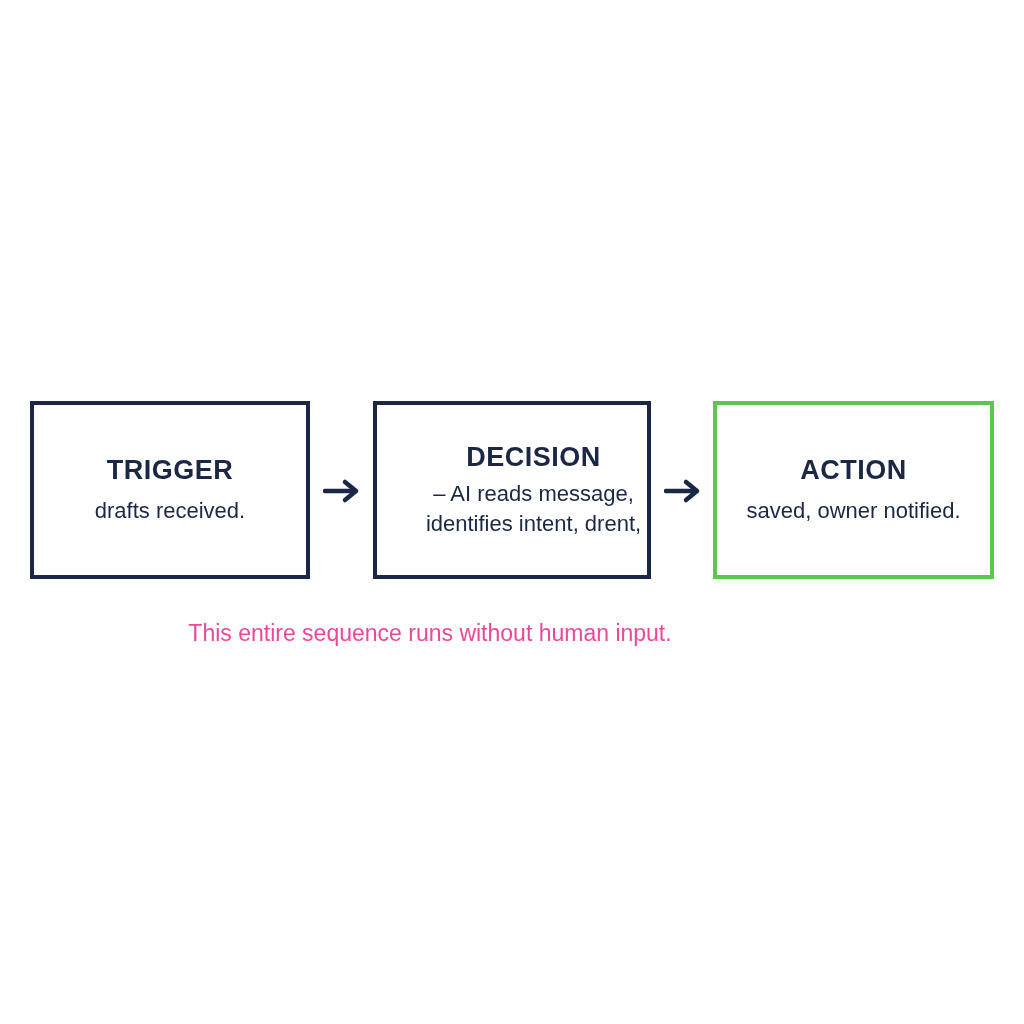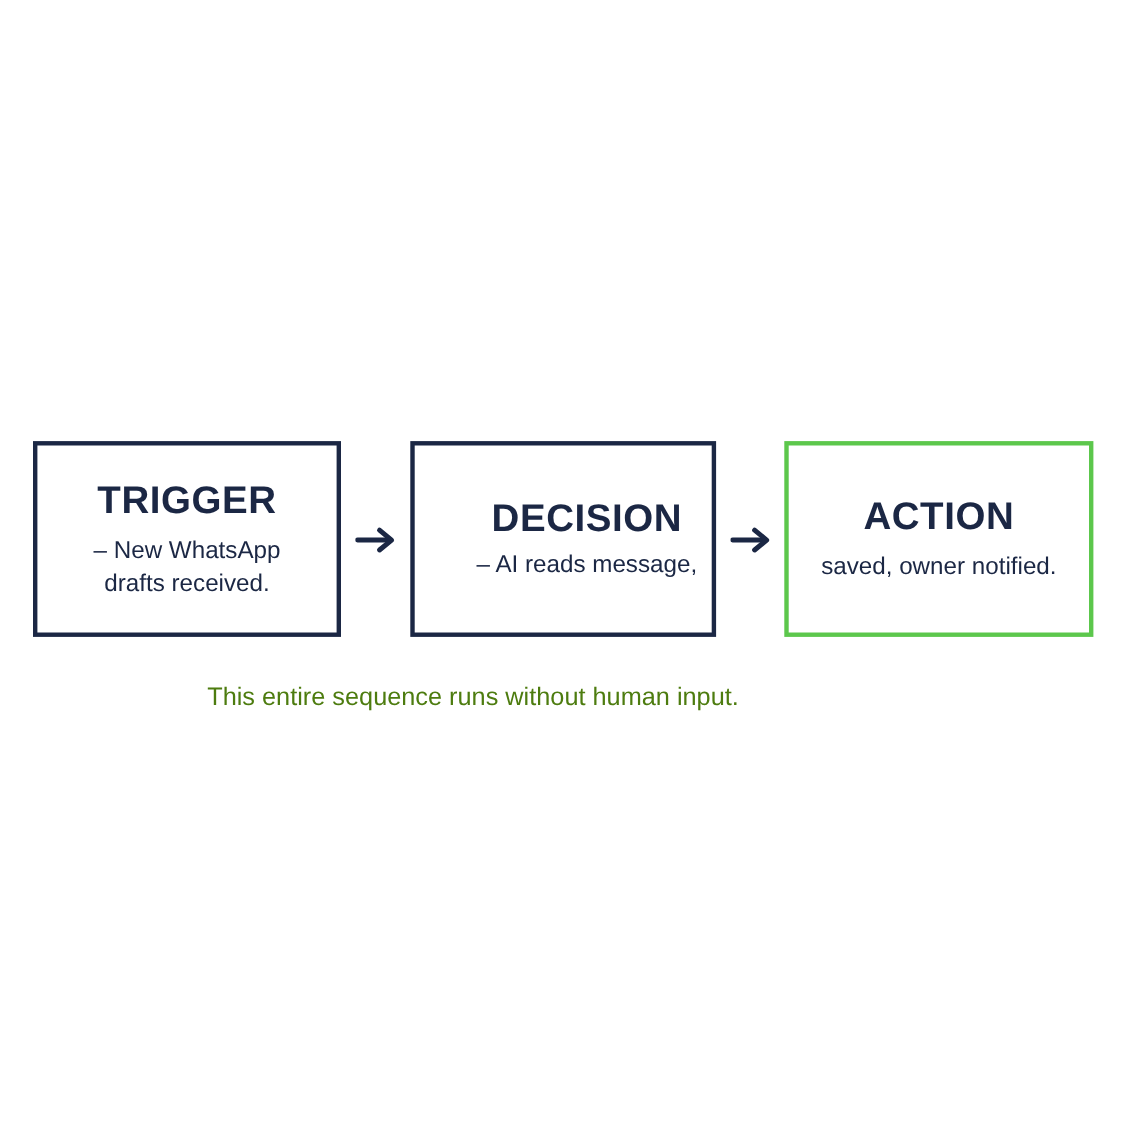--- a/index.html
+++ b/index.html
@@ -8,54 +8,54 @@
     font-family:"Liberation Sans", "DejaVu Sans", sans-serif; color:#1b2744;
     overflow:hidden;
   }
   .box {
     position:absolute; top:401px; height:178px; box-sizing:border-box;
     border:4px solid #1b2744; background:#fff;
     display:flex; flex-direction:column; align-items:center; justify-content:center;
     text-align:center;
   }
   .box.green { border-color:#5cc74c; }
-  .box-title { font-weight:bold; font-size:35px; letter-spacing:0.5px; margin-bottom:10px; color:#1b2744; }
+  .box-title { font-weight:bold; font-size:27px; letter-spacing:0.5px; margin-bottom:10px; color:#1b2744; }
   .box-body { font-size:22px; line-height:30px; color:#1b2744; }
   #b1 { left:30px; width:280px; }
   #b2 { left:373px; width:278px;padding-left:43px; }
   #b3 { left:713px; width:281px; }
   #b2 .box-title { margin-bottom:6px; }
   .arrow { position:absolute; top:478px; width:38px; height:26px; }
   #a1 { left:323px; }
   #a2 { left:664px; }
   .caption {
     position:absolute; top:620px; left:0; width:860px; text-align:center;
-    font-size:23px; color:#4d7c0f;
+    font-size:23px; color:#ec4899;
   }
 </style>
 </head>
 <body>
 
 <div class="box" id="b1">
   <div class="box-title">TRIGGER</div>
   <div class="box-body">
-    <div>– New WhatsApp</div>
     <div>drafts received.</div>
   </div>
 </div>
 
 <svg class="arrow" id="a1" viewBox="0 0 38 26">
   <line x1="2" y1="13" x2="32" y2="13" stroke="#1b2744" stroke-width="4.5" stroke-linecap="round"></line>
   <polyline points="22,4 33,13 22,22" fill="none" stroke="#1b2744" stroke-width="4.5" stroke-linecap="round" stroke-linejoin="round"></polyline>
 </svg>
 
 <div class="box" id="b2">
   <div class="box-title">DECISION</div>
   <div class="box-body">
     <div>– AI reads message,</div>
+    <div>identifies intent, drent,</div>
   </div>
 </div>
 
 <svg class="arrow" id="a2" viewBox="0 0 38 26">
   <line x1="2" y1="13" x2="32" y2="13" stroke="#1b2744" stroke-width="4.5" stroke-linecap="round"></line>
   <polyline points="22,4 33,13 22,22" fill="none" stroke="#1b2744" stroke-width="4.5" stroke-linecap="round" stroke-linejoin="round"></polyline>
 </svg>
 
 <div class="box green" id="b3">
   <div class="box-title">ACTION</div>

